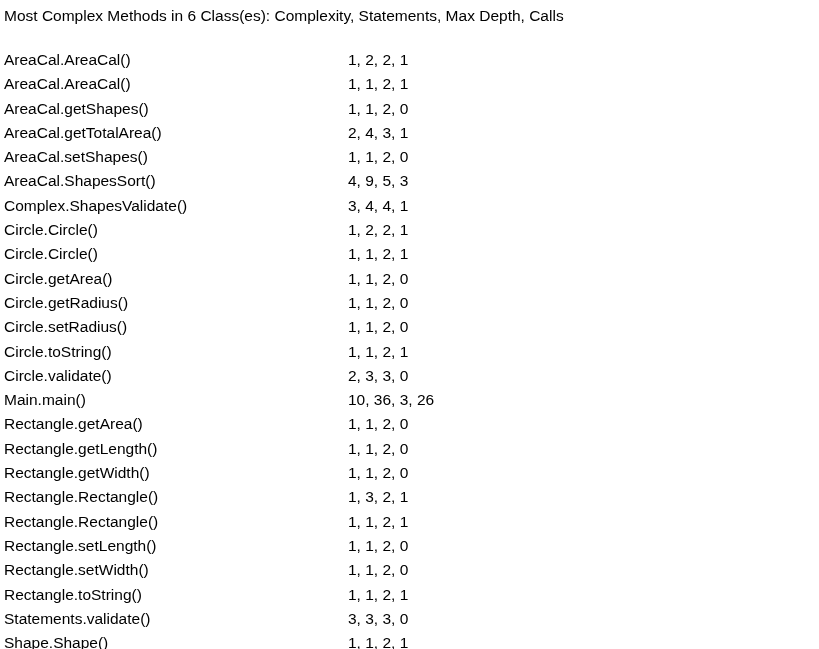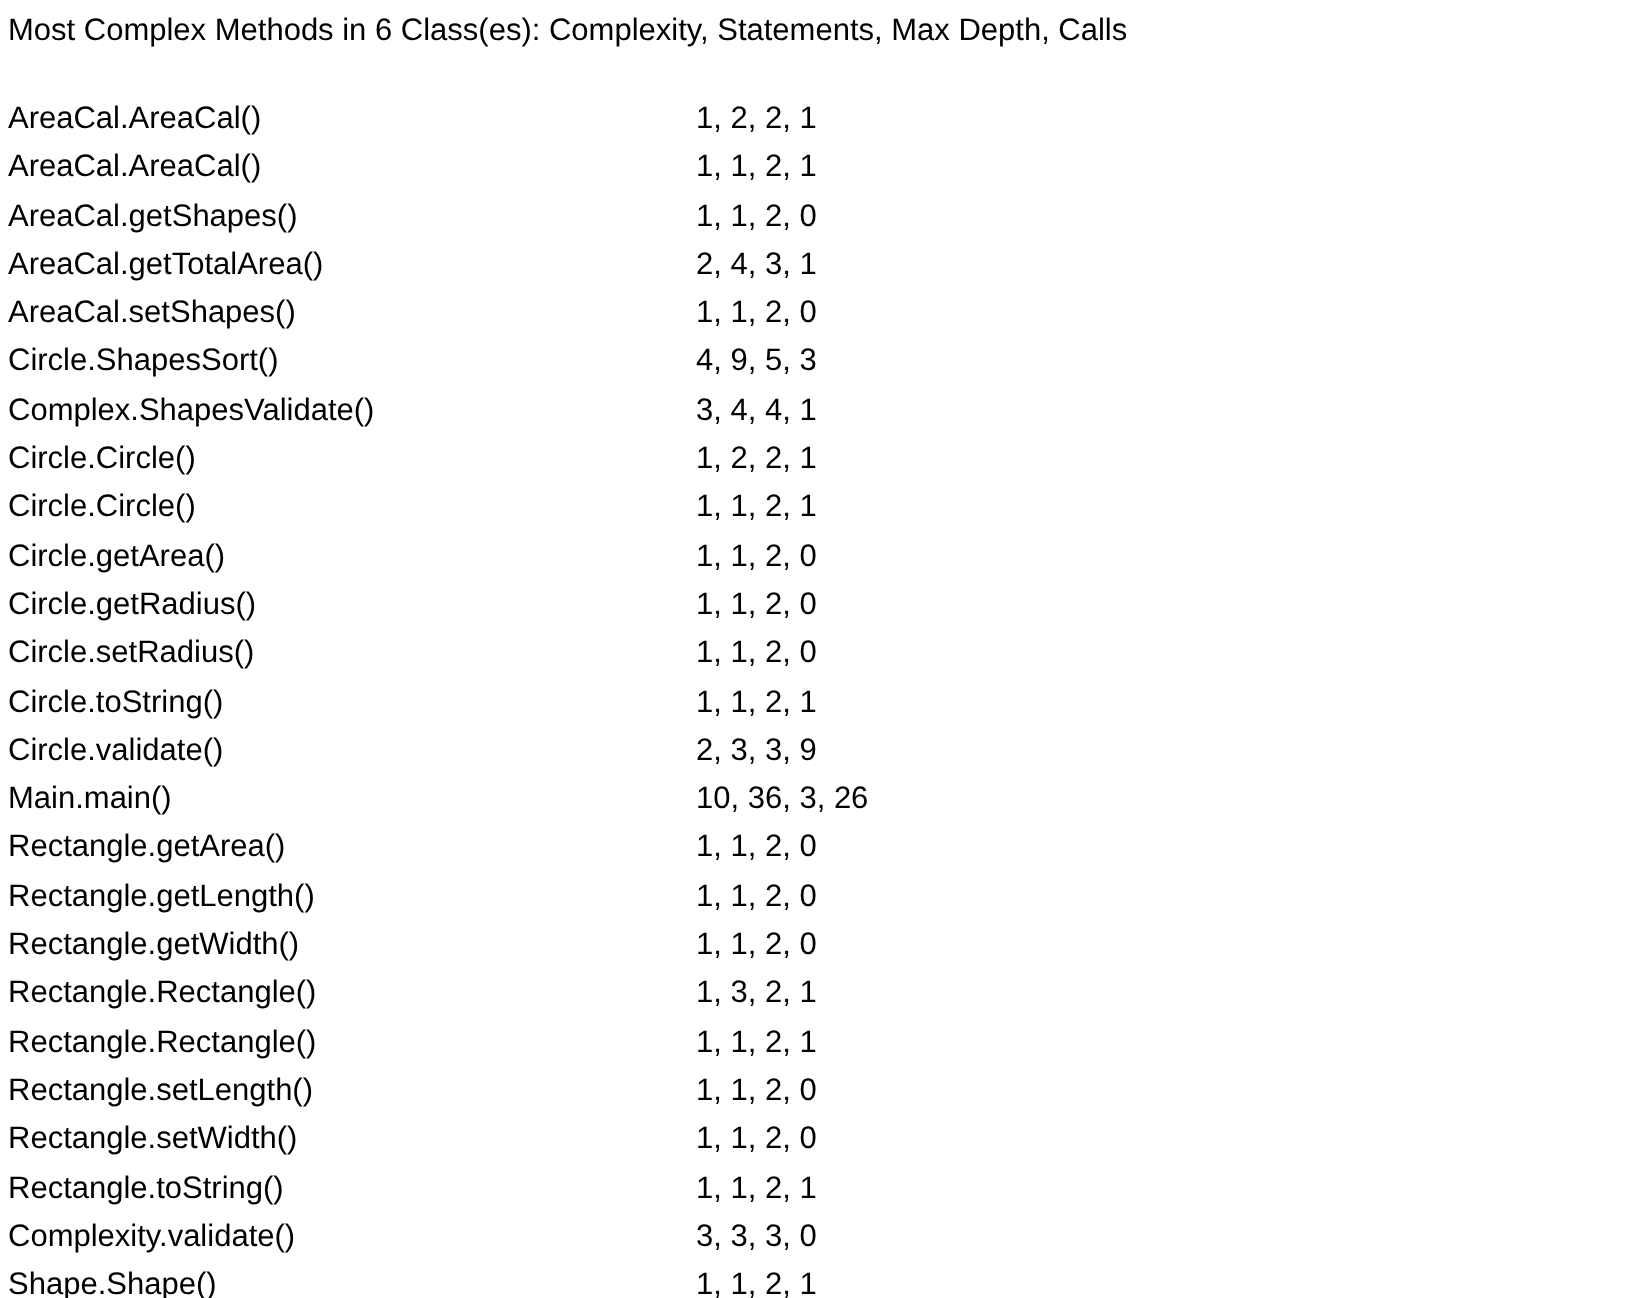--- a/index.html
+++ b/index.html
@@ -71,21 +71,21 @@
       </div>
       <div class="row">
         <span class="name">AreaCal.getTotalArea()</span>
         <span class="metrics">2, 4, 3, 1</span>
       </div>
       <div class="row">
         <span class="name">AreaCal.setShapes()</span>
         <span class="metrics">1, 1, 2, 0</span>
       </div>
       <div class="row">
-        <span class="name">Circle.ShapesSort()</span>
+        <span class="name">AreaCal.ShapesSort()</span>
         <span class="metrics">4, 9, 5, 3</span>
       </div>
       <div class="row">
         <span class="name">Complex.ShapesValidate()</span>
         <span class="metrics">3, 4, 4, 1</span>
       </div>
       <div class="row">
         <span class="name">Circle.Circle()</span>
         <span class="metrics">1, 2, 2, 1</span>
       </div>
@@ -104,21 +104,21 @@
       <div class="row">
         <span class="name">Circle.setRadius()</span>
         <span class="metrics">1, 1, 2, 0</span>
       </div>
       <div class="row">
         <span class="name">Circle.toString()</span>
         <span class="metrics">1, 1, 2, 1</span>
       </div>
       <div class="row">
         <span class="name">Circle.validate()</span>
-        <span class="metrics">2, 3, 3, 9</span>
+        <span class="metrics">2, 3, 3, 0</span>
       </div>
       <div class="row">
         <span class="name">Main.main()</span>
         <span class="metrics">10, 36, 3, 26</span>
       </div>
       <div class="row">
         <span class="name">Rectangle.getArea()</span>
         <span class="metrics">1, 1, 2, 0</span>
       </div>
       <div class="row">
@@ -143,21 +143,21 @@
       </div>
       <div class="row">
         <span class="name">Rectangle.setWidth()</span>
         <span class="metrics">1, 1, 2, 0</span>
       </div>
       <div class="row">
         <span class="name">Rectangle.toString()</span>
         <span class="metrics">1, 1, 2, 1</span>
       </div>
       <div class="row">
-        <span class="name">Complexity.validate()</span>
+        <span class="name">Statements.validate()</span>
         <span class="metrics">3, 3, 3, 0</span>
       </div>
       <div class="row">
         <span class="name">Shape.Shape()</span>
         <span class="metrics">1, 1, 2, 1</span>
       </div>
     </div>
 </div>
 
 </body></html>

